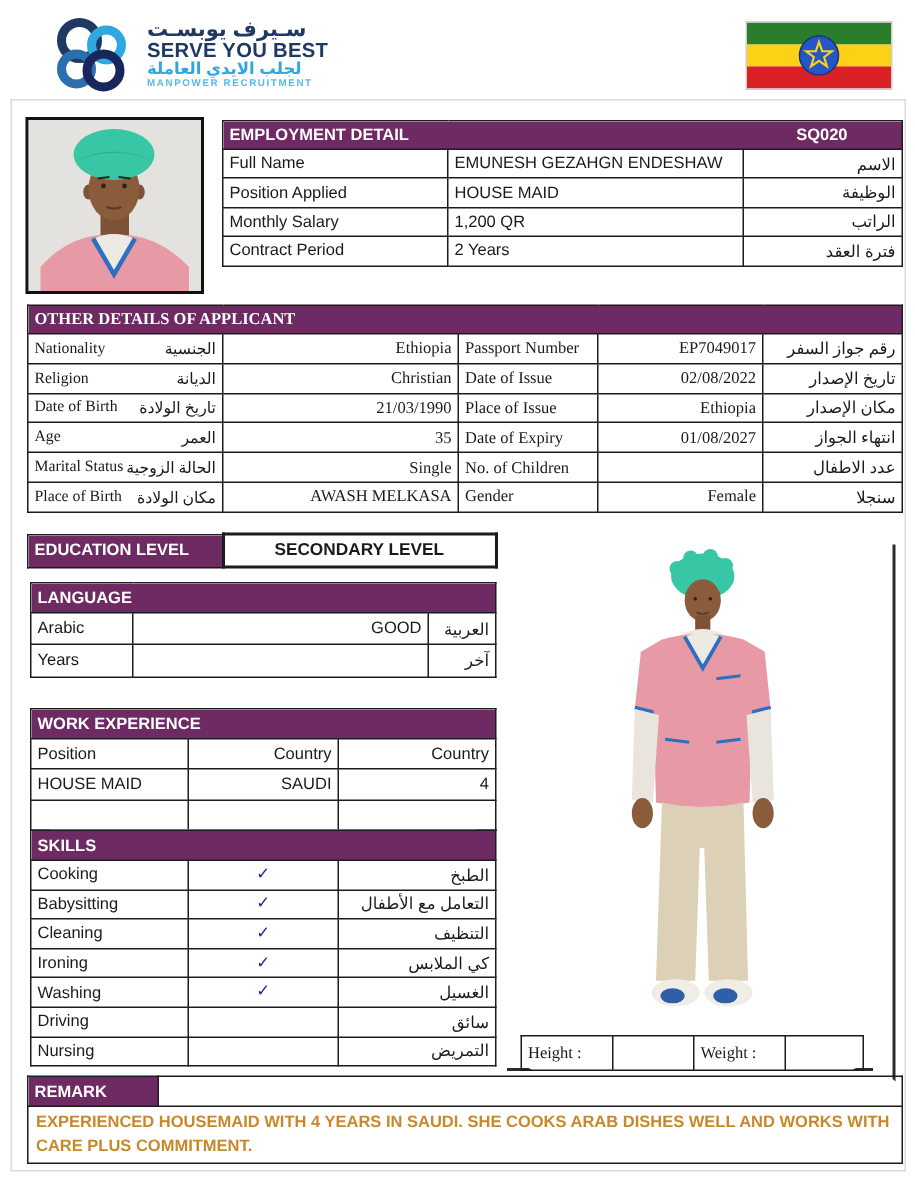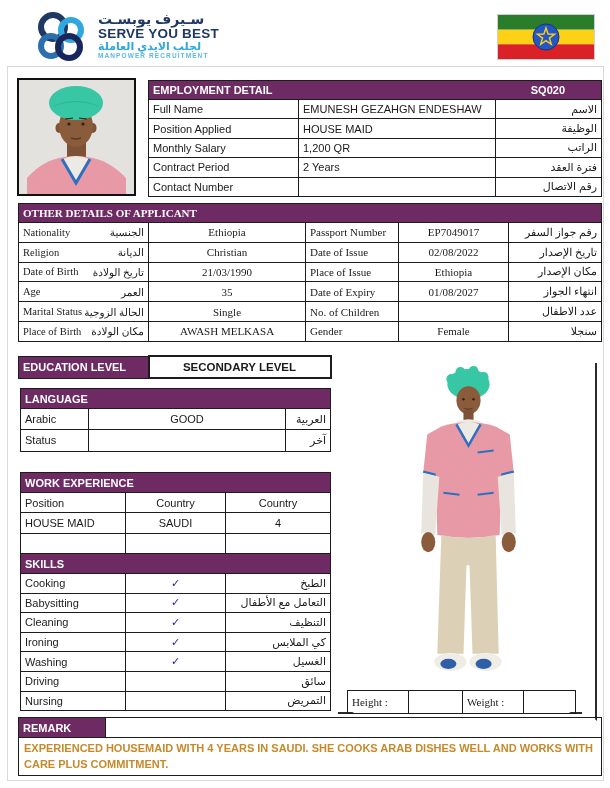--- a/index.html
+++ b/index.html
@@ -21,21 +21,21 @@
 
   
   .headshot{position:absolute;left:17px;top:78px;width:115px;height:114px;border:2px solid #111;background:#e4e2de;}
 
   
   table.tbl{position:absolute;border-collapse:collapse;table-layout:fixed;background:#fff;border-radius:15px;}
   table.tbl td{border:1.5px solid #1c1c1c;font-size:11px;padding:0 4px;overflow:hidden;white-space:nowrap;}
   td.hdr{background:#6E2A62;color:#ffffff;font-weight:bold;font-size:11px;}
   .hdr-flex{display:flex;justify-content:space-between;align-items:center;}
   td.ar{text-align:right;direction:rtl;font-size:10.5px;}
-  td.center{text-align:center;}
+  td.center{text-align:right;}
   td.chk{text-align:center;color:#23239A;font-weight:bold;font-style:italic;font-size:14px;line-height:1;}
 
   .emp{left:148px;top:80px;width:453px;}
   .emp tr{height:19.4px;}
   .emp tr.h{height:19px;}
 
   .other{left:18px;top:203px;width:583px;font-family:Liberation Serif, serif;}
   .other tr{height:19.8px;}
   .other tr.h{height:19px;}
   .other td{font-size:10.5px;}
@@ -151,25 +151,20 @@
     <tr>
       <td>Monthly Salary</td>
       <td>1,200  QR</td>
       <td class="ar">الراتب</td>
     </tr>
     <tr>
       <td>Contract Period</td>
       <td>2 Years</td>
       <td class="ar">فترة العقد</td>
     </tr>
-    <tr>
-      <td>Contact Number</td>
-      <td></td>
-      <td class="ar">رقم الاتصال</td>
-    </tr>
   </tbody>
     </table>
 
   <table class="tbl other">
     <colgroup>
         <col style="width:130px">
         <col style="width:157px">
         <col style="width:93px">
         <col style="width:110px">
         <col style="width:93px">
@@ -279,21 +274,21 @@
       <td class="hdr" colspan="3">
         <span>LANGUAGE</span>
       </td>
     </tr>
     <tr>
       <td>Arabic</td>
       <td class="center">GOOD</td>
       <td class="ar">العربية</td>
     </tr>
     <tr>
-      <td>Status</td>
+      <td>Years</td>
       <td class="center"></td>
       <td class="ar">آخر</td>
     </tr>
   </tbody>
     </table>
 
   <table class="tbl work">
     <colgroup>
         <col style="width:105px">
         <col style="width:100px">

